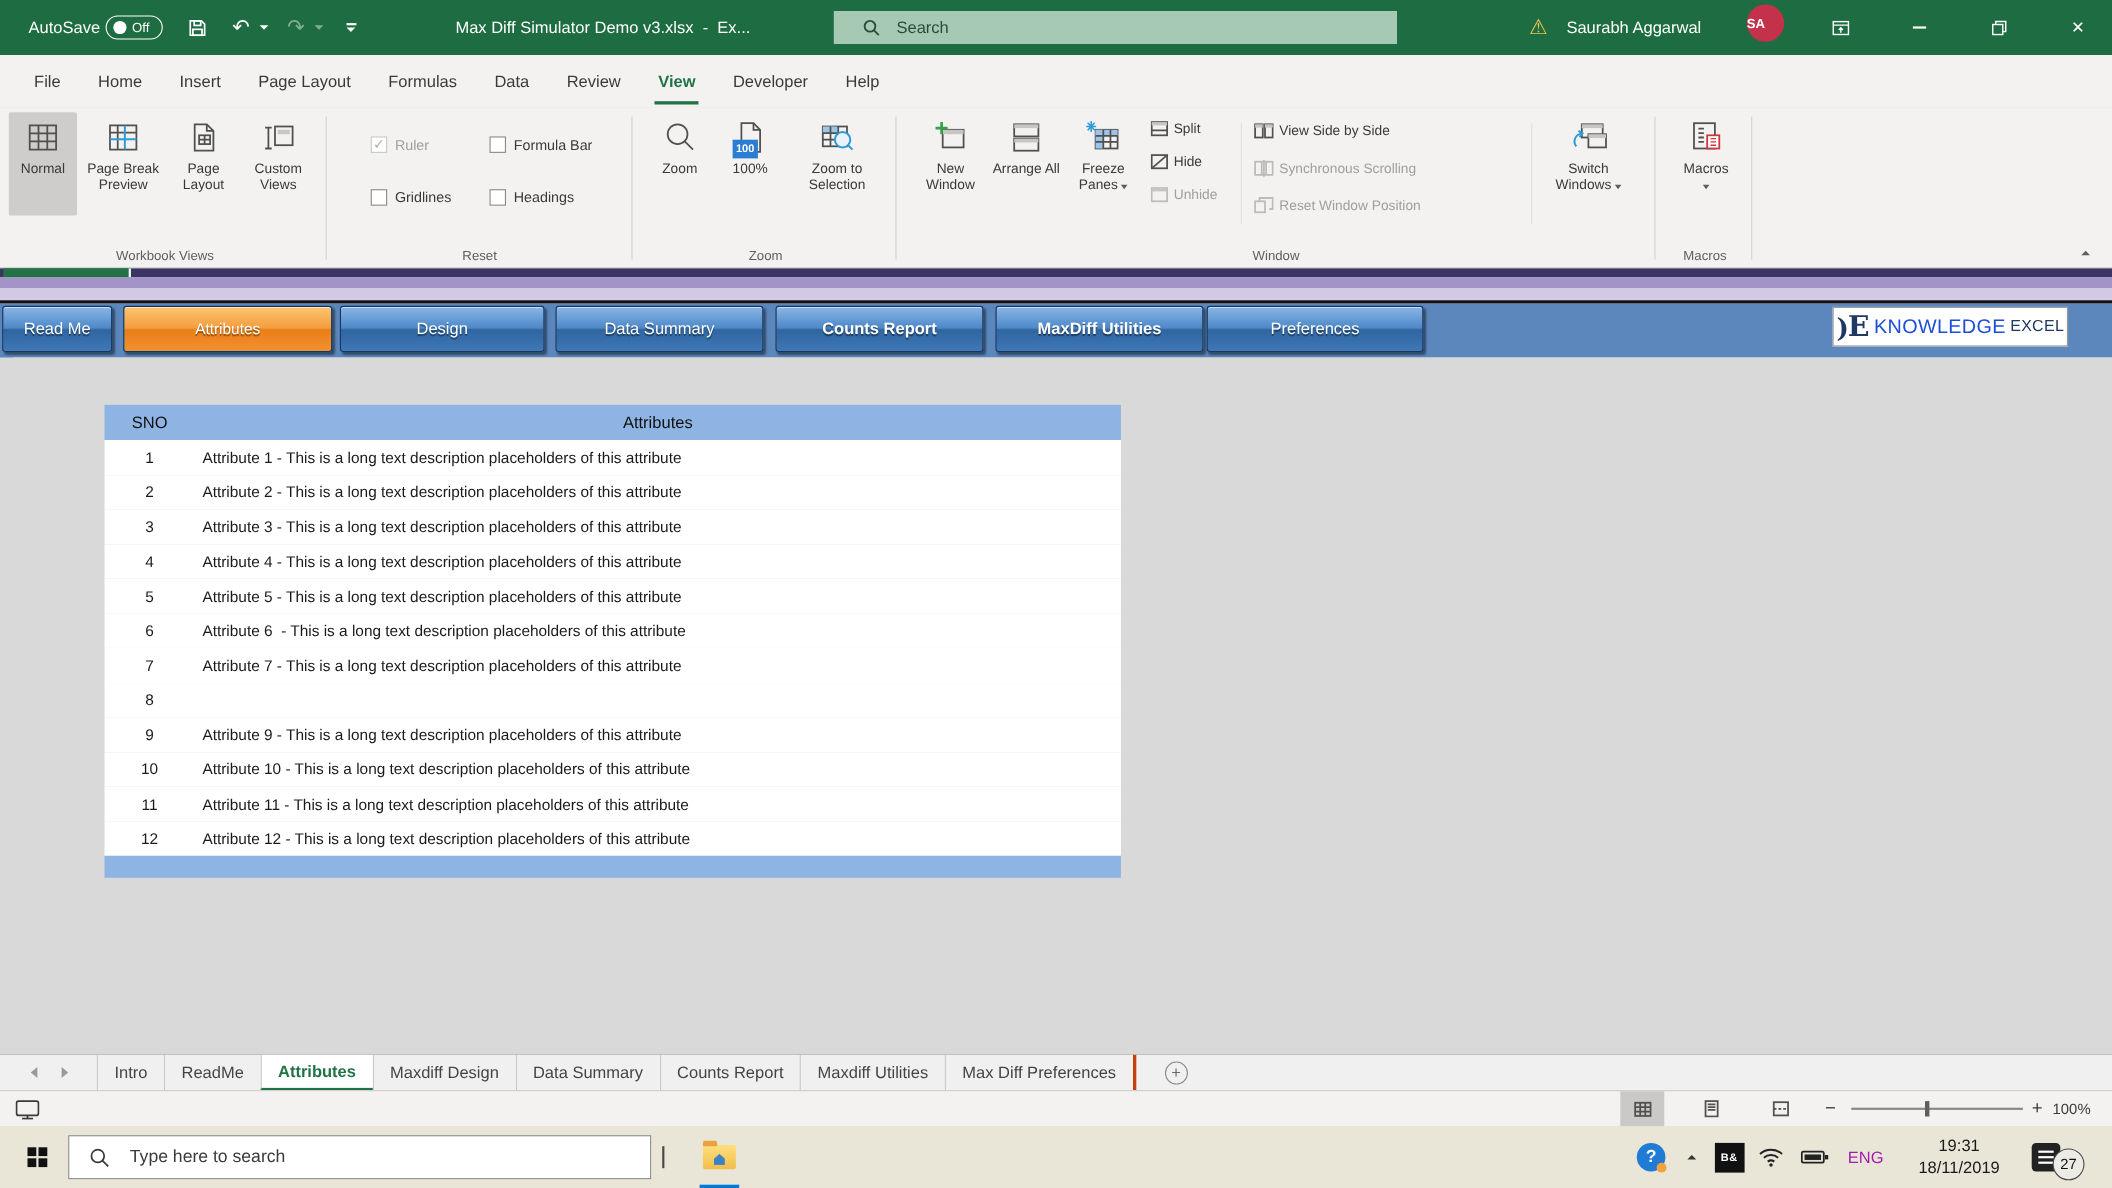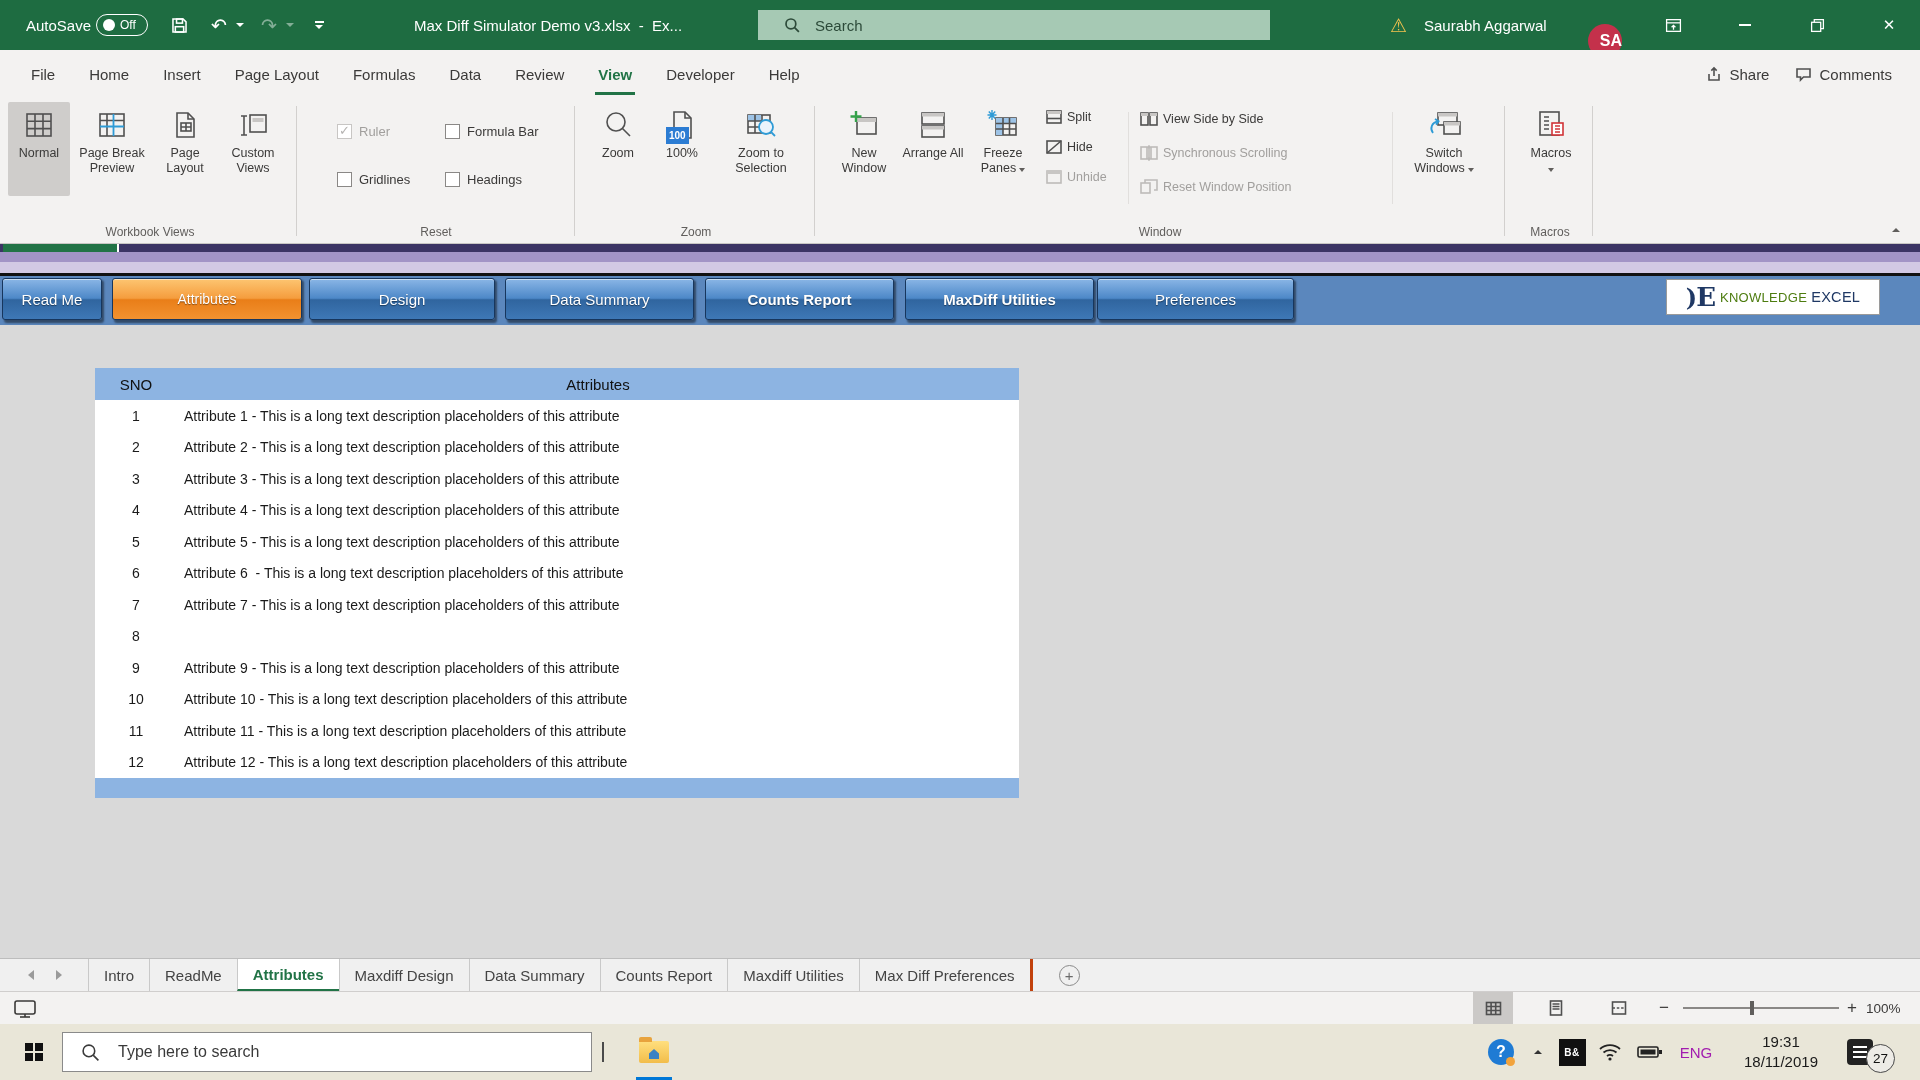--- a/index.html
+++ b/index.html
@@ -18,21 +18,21 @@
   .tri-up{display:inline-block;width:0;height:0;border-left:4px solid transparent;border-right:4px solid transparent;border-bottom:4.5px solid currentColor}
   .tb-chev{top:20px;height:10px;width:10px;color:#fff}
   .qat-custom{display:flex;flex-direction:column;align-items:center;gap:2px}
   .qat-bar{width:9px;height:1.5px;background:#fff}
   .tb-title{left:414px;font-size:15px;white-space:pre}
   .tb-search{left:758px;top:10px;height:30px;width:512px;background:#A6C9B4;display:flex;align-items:center;padding-left:26px;gap:14px;cursor:text}
   .tb-search input{background:transparent;border:none;outline:none;font-size:15px;color:#24402f;width:380px;font-family:"Liberation Sans",sans-serif}
   .tb-search input::placeholder{color:#2c4a39;opacity:1}
   .tb-warn{left:1390px;font-size:19px;color:#F2C24E}
   .tb-user{left:1424px;font-size:15px;cursor:pointer}
-  .tb-avatar{left:1588px;top:24px;height:34px;width:34px;border-radius:50%;background:#C4314B;justify-content:flex-end;font-size:16px;font-weight:bold;cursor:pointer}
+  .tb-avatar{left:1588px;top:4px;height:34px;width:34px;border-radius:50%;background:#C4314B;justify-content:flex-start;font-size:12px;font-weight:bold;cursor:pointer}
   .tb-ctl{width:46px;justify-content:center;cursor:pointer}
   .minbar{width:12px;height:1.5px;background:#fff}
   .x-glyph{font-size:15px}
   
   .ribbontabs{position:absolute;left:0;top:50px;width:1920px;height:48px;background:#f3f2f1;display:flex;align-items:stretch}
   .rtabs{display:flex;margin-left:14px}
   .rtab{position:relative;display:flex;align-items:center;padding:0 17px;font-size:15px;color:#3b3a39;cursor:pointer}
   .rtab.active{color:#217346;font-weight:bold}
   .rtab.active::after{content:"";position:absolute;left:14px;right:14px;bottom:3px;height:3px;background:#217346}
   .rt-right{margin-left:auto;display:flex;align-items:center;gap:26px;padding-right:28px}
@@ -69,21 +69,21 @@
   .navbtn:nth-of-type(1){left:2px;width:100px}
   .navbtn:nth-of-type(2){left:112px;width:190px;font-size:14px}
   .navbtn:nth-of-type(3){left:309px;width:186px}
   .navbtn:nth-of-type(4){left:505px;width:189px}
   .navbtn:nth-of-type(5){left:705px;width:189px;font-weight:bold}
   .navbtn:nth-of-type(6){left:905px;width:189px;font-weight:bold}
   .navbtn:nth-of-type(7){left:1097px;width:197px}
   .logo{position:absolute;left:1666px;top:3px;width:214px;height:36px;background:#fff;border:1px solid #9a9a9a;display:flex;align-items:center;justify-content:center;gap:4px}
   .lg-mark{font-family:"DejaVu Serif",serif;font-weight:bold;font-size:26px;color:#1F3864;line-height:26px}
   .lg-paren{font-family:"DejaVu Serif",serif;font-weight:bold;font-size:24px;color:#1F3864;margin-right:-5px}
-  .lg-w1{color:#4d7c0f;font-size:13px;letter-spacing:.3px}
+  .lg-w1{color:#1d4ed8;font-size:18px;letter-spacing:.3px}
   .lg-w2{color:#1F3864;font-size:14.5px;letter-spacing:.3px}
   
   .sheet{position:absolute;left:12px;top:325px;width:1920px;height:633px;background:#D9D9D9}
   .xtable{position:absolute;left:83px;top:43px;width:924px}
   .thead{display:flex;height:32px;background:#8DB4E2;align-items:center;font-size:15px;color:#111}
   .th-sno{width:82px;text-align:center}
   .th-attr{flex:1;text-align:center}
   .trow{display:flex;height:31.5px;background:#fff;align-items:center;font-size:14px;color:#1a1a1a}
   .td-sno{width:82px;text-align:center}
   .td-attr{flex:1;padding-left:7px;white-space:pre}
@@ -243,35 +243,20 @@
       </div>
 
       <div class="rtab">
         <span>Developer</span>
       </div>
 
       <div class="rtab">
         <span>Help</span>
       </div>
     </div>
-  <div class="rt-right">
-    <div class="rt-pill">
-      <svg width="16" height="16" viewBox="0 0 16 16">
-          <path d="M8 10V2M5.3 4.6L8 1.9l2.7 2.7" class="st"></path>
-          <path d="M3 8v6h10V8" class="st"></path>
-        </svg>
-      <span>Share</span>
-    </div>
-    <div class="rt-pill">
-      <svg width="17" height="16" viewBox="0 0 17 16">
-          <path d="M2 3h13v8H8.5L5.5 14v-3H2z" class="st"></path>
-        </svg>
-      <span>Comments</span>
-    </div>
-  </div>
 </div>
 
 <div class="ribbon">
 
   <div class="rbtn sel" style="left:8px;width:62px">
     <div class="ric">
         <svg width="32" height="32" viewBox="0 0 32 32">
           <rect x="4" y="5" width="24" height="22" class="st"></rect>
           <path d="M12 5v22M20 5v22M4 12.3h24M4 19.6h24" class="st"></path>
         </svg>

